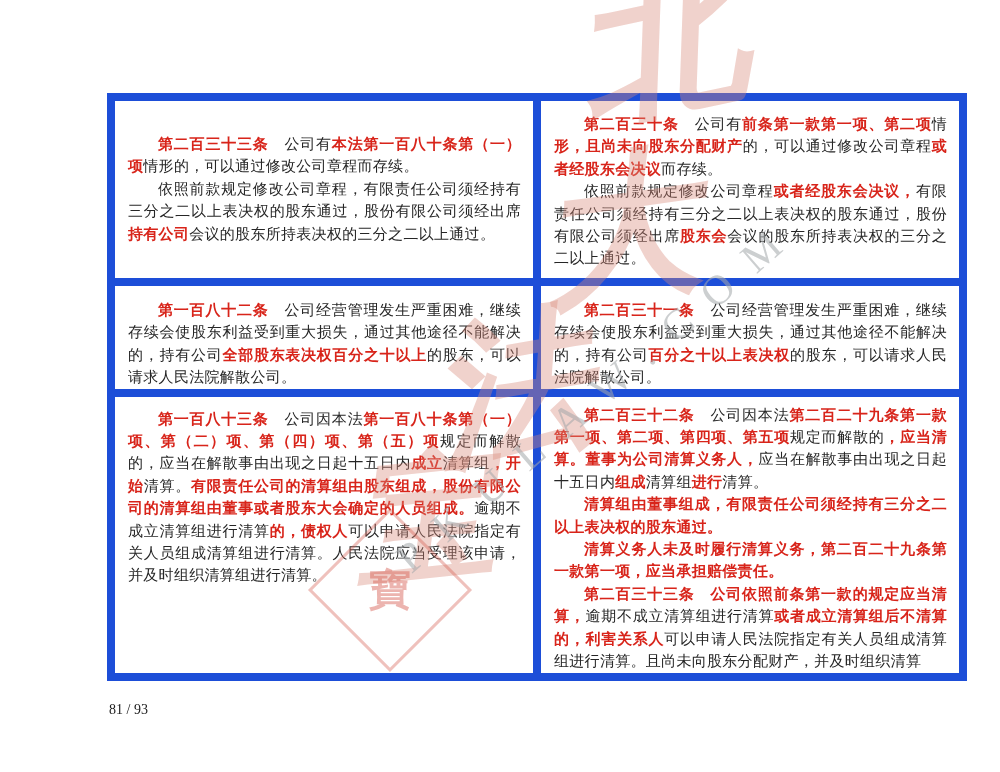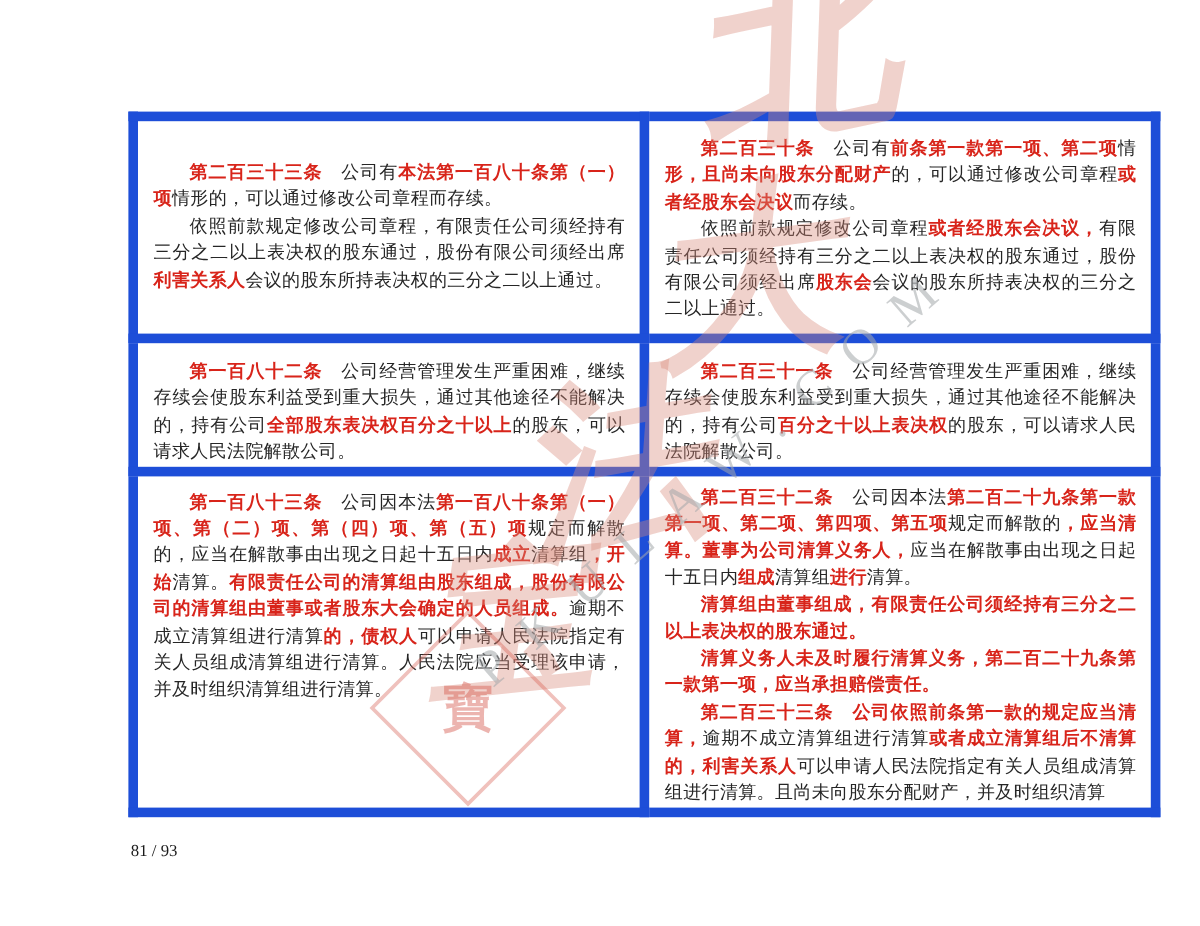--- a/index.html
+++ b/index.html
@@ -69,21 +69,21 @@
 </head>
 <body>
 
 <div class="page">
 
   <table class="law-table">
     <tbody>
         <tr class="row-1">
       <td class="cell-r1l">
             <p class="para"><span class="run run-red">第二百三十三条</span><span class="run run-black">　公司有</span><span class="run run-red">本法第一百八十条第（一）项</span><span class="run run-black">情形的，可以通过修改公司章程而存续。</span></p>
-            <p class="para"><span class="run run-black">依照前款规定修改公司章程，有限责任公司须经持有三分之二以上表决权的股东通过，股份有限公司须经出席</span><span class="run run-red">利害关系人</span><span class="run run-black">会议的股东所持表决权的三分之二以上通过。</span></p>
+            <p class="para"><span class="run run-black">依照前款规定修改公司章程，有限责任公司须经持有三分之二以上表决权的股东通过，股份有限公司须经出席</span><span class="run run-red">持有公司</span><span class="run run-black">会议的股东所持表决权的三分之二以上通过。</span></p>
           </td>
       <td class="cell-r1r">
             <p class="para"><span class="run run-red">第二百三十条</span><span class="run run-black">　公司有</span><span class="run run-red">前条第一款第一项、第二项</span><span class="run run-black">情</span><span class="run run-red">形，且尚未向股东分配财产</span><span class="run run-black">的，可以通过修改公司章程</span><span class="run run-red">或者经股东会决议</span><span class="run run-black">而存续。</span></p>
             <p class="para"><span class="run run-black">依照前款规定修改公司章程</span><span class="run run-red">或者经股东会决议，</span><span class="run run-black">有限责任公司须经持有三分之二以上表决权的股东通过，股份有限公司须经出席</span><span class="run run-red">股东会</span><span class="run run-black">会议的股东所持表决权的三分之二以上通过。</span></p>
           </td>
     </tr>
     <tr class="row-2">
       <td class="cell-r2l">
             <p class="para"><span class="run run-red">第一百八十二条</span><span class="run run-black">　公司经营管理发生严重困难，继续存续会使股东利益受到重大损失，通过其他途径不能解决的，持有公司</span><span class="run run-red">全部股东表决权百分之十以上</span><span class="run run-black">的股东，可以请求人民法院解散公司。</span></p>
           </td>

